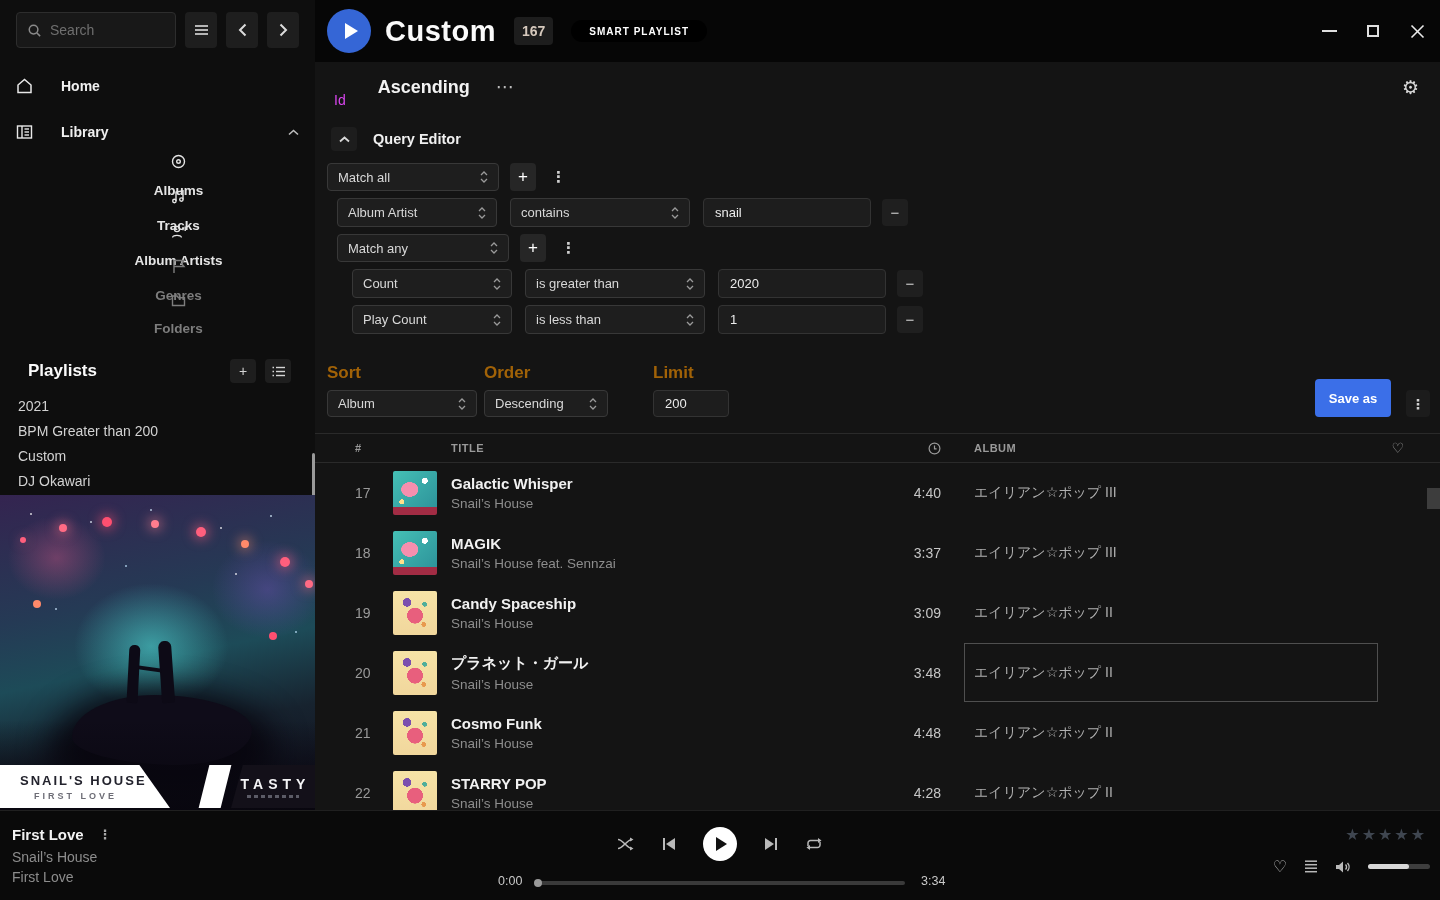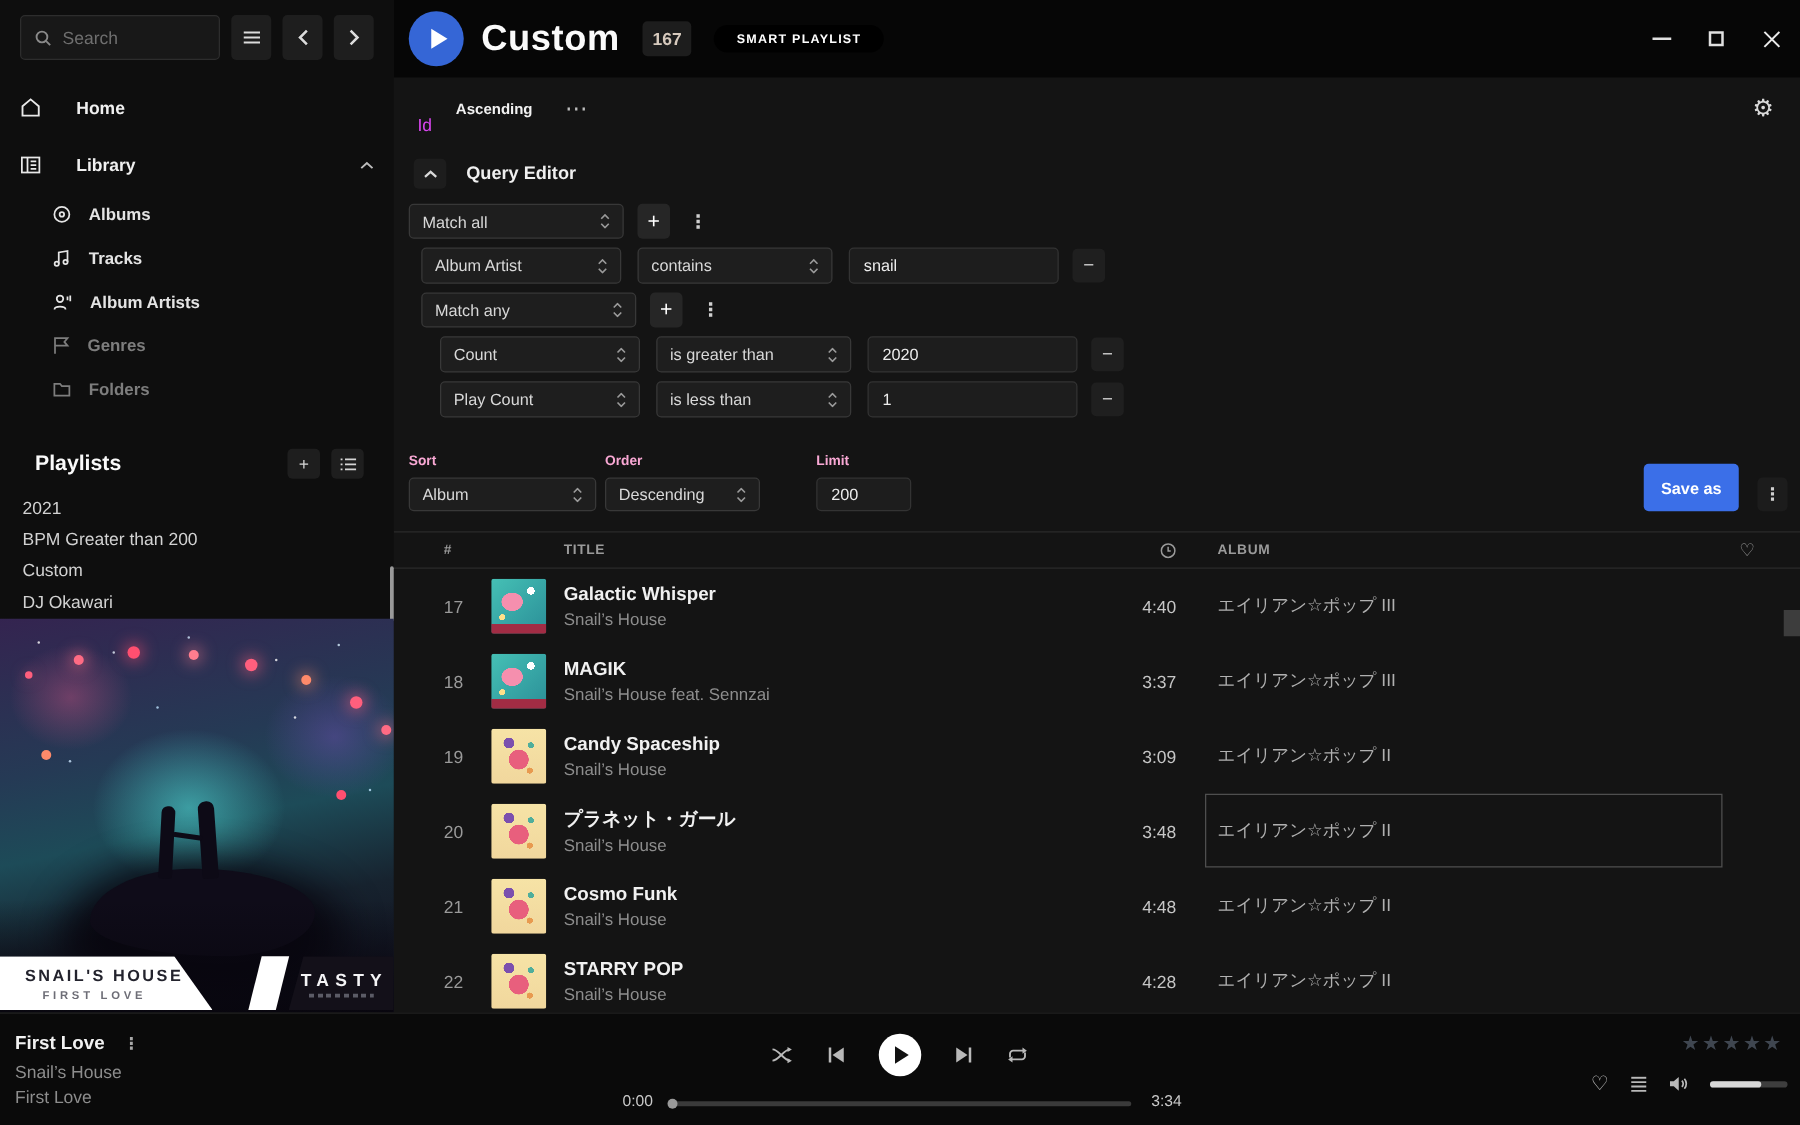--- a/index.html
+++ b/index.html
@@ -11,21 +11,21 @@
   .sidebar { position:absolute; left:0; top:0; width:315px; height:810px; background:#0e0e0e; z-index:2; }
   .sb-top { display:flex; align-items:center; padding:12px 15px 0 16px; gap:9px; }
   .search-box { width:160px; height:36px; background:#181818; border:1px solid #2d2d2d; border-radius:4px; display:flex; align-items:center; padding:0 10px; gap:8px; }
   .search-box svg { flex:none; }
   .search-box input { background:transparent; border:none; outline:none; color:#e6e6e6; font-size:14px; width:100%; font-family:inherit; }
   .search-box input::placeholder { color:#6f6f6f; }
   .sb-btn { width:32px; height:36px; background:#1e1e1e; border-radius:4px; display:flex; align-items:center; justify-content:center; color:#dcdcdc; cursor:pointer; }
   .nav-item { display:flex; align-items:center; gap:28px; padding:0 16px; height:40px; color:#f0f0f0; font-size:14px; font-weight:700; margin-top:6px; cursor:pointer; }
   .nav-item .chev-right-spacer { margin-left:auto; color:#bdbdbd; display:flex; }
   .lib-list { margin-top:2px; }
-  .lib-item { display:flex; align-items:center; gap:14px; padding-left:42px; height:35px; font-size:13.5px; font-weight:700; color:#e4e4e4; cursor:pointer; }
+  .lib-item { display:flex; align-items:center; gap:14px; padding-left:42px; height:35px; font-size:13.5px; font-weight:700; color:#e4e4e4; cursor:pointer;flex-direction:column; }
   .lib-item.muted { color:#7d7d7d; }
   .lib-item svg { flex:none; }
   .playlists-head { display:flex; align-items:center; margin-top:30px; padding:0 24px 0 28px; }
   .playlists-title { color:#fafafa; font-size:17px; font-weight:700; }
   .pl-btns { margin-left:auto; display:flex; gap:9px; }
   .pl-btn { width:26px; height:24px; background:#1e1e1e; border-radius:4px; display:flex; align-items:center; justify-content:center; color:#d5d5d5; font-size:14px; cursor:pointer; }
   .pl-list { margin-top:10px; }
   .pl-item { padding:0 18px; height:25px; display:flex; align-items:center; color:#d2d2d2; font-size:14px; cursor:pointer; }
   .sb-scroll-thumb { position:absolute; right:0; top:453px; width:3px; height:44px; background:#9a9a9a; border-radius:2px; }
 
@@ -69,49 +69,49 @@
   .page-title { margin-left:14px; font-size:29px; font-weight:800; color:#fafafa; letter-spacing:.5px; }
   .count-badge { margin-left:18px; background:#1d1d1d; border-radius:4px; min-width:36px; height:28px; display:flex; align-items:center; justify-content:center; color:#d6c9bd; font-size:14px; font-weight:600; padding:0 8px; }
   .smart-badge { margin-left:18px; background:#000; border-radius:12px; height:22px; display:flex; align-items:center; justify-content:center; color:#fff; font-size:10px; font-weight:700; letter-spacing:1px; padding:0 18px; }
   .win-controls { margin-left:auto; display:flex; align-items:center; gap:28px; padding-right:15px; }
   .win-btn { width:16px; height:16px; display:flex; align-items:center; justify-content:center; cursor:pointer; }
   .wb-min { width:15px; height:2px; background:#dfdfdf; }
   .wb-max { width:12px; height:12px; border:2px solid #dfdfdf; }
 
   .toolbar { height:50px; display:flex; align-items:center; padding:0 21px 0 19px; }
   .tb-sort { color:#d946ef; font-size:14px; font-weight:400; cursor:pointer;margin-top:25px; }
-  .tb-dir { color:#f2f2f2; font-size:12px; font-weight:700; margin-left:19px; cursor:pointer; }
+  .tb-dir { color:#f2f2f2; font-size:18px; font-weight:700; margin-left:32px; cursor:pointer; }
   .tb-more { color:#bdbdbd; font-size:18px; margin-left:26px; letter-spacing:1px; cursor:pointer; line-height:10px; }
   .tb-gear { margin-left:auto; color:#d9d9d9; font-size:19px; cursor:pointer; }
 
   .qe-head { margin:15px 0 0 16px; display:flex; align-items:center; gap:16px; }
   .qe-collapse { width:26px; height:24px; background:#1d1d1d; border-radius:4px; display:flex; align-items:center; justify-content:center; cursor:pointer; }
   .qe-title { color:#f0f0f0; font-size:14.5px; font-weight:600; }
 
   .qe-groups { margin-left:12px; margin-top:12px; }
   .match-row { display:flex; align-items:center; gap:11px; }
   .select { background:#1e1e1e; border:1px solid #383838; border-radius:4px; display:flex; align-items:center; padding:0 10px; color:#d8d8d8; font-size:13px; cursor:pointer; }
   .select .lbl { flex:1; white-space:nowrap; overflow:hidden; }
   .select svg { flex:none; margin-left:6px; }
   .w-match { width:172px; height:28px; }
   .w-field { width:160px; height:29px; }
-  .w-op    { width:156px; height:29px; }
+  .w-op    { width:180px; height:29px; }
   .input { background:#1d1d1d; border:1px solid #333; border-radius:4px; color:#ececec; font-size:13px; padding:0 11px; font-family:inherit; outline:none; }
   .w-val { width:168px; height:29px; }
   .plus-btn { width:26px; height:28px; background:#262626; border-radius:4px; color:#fff; font-size:17px; display:flex; align-items:center; justify-content:center; cursor:pointer; font-weight:400; }
   .kebab { color:#cfcfcf; font-size:15px; padding:0 4px; cursor:pointer; font-weight:700; }
   .minus-btn { width:26px; height:27px; background:#1f1f1f; border-radius:4px; color:#d0d0d0; display:flex; align-items:center; justify-content:center; font-size:15px; cursor:pointer; margin-left:-2px; }
   .rules-l1 { margin-left:10px; }
   .rule-row { display:flex; align-items:center; gap:13px; margin-top:7px; }
   .group2 { margin-top:7px; }
   .rules-l2 { margin-left:15px; }
 
   .sort-row { display:flex; align-items:flex-end; margin:29px 10px 0 12px; }
   .stack { display:flex; flex-direction:column; }
-  .stack .slabel { color:#f9a8d4; font-size:11px; margin-bottom:7px; font-weight:600; }
+  .stack .slabel { color:#a16207; font-size:17px; margin-bottom:7px; font-weight:600; }
   .w-sort { width:150px; height:27px; }
   .w-order { width:124px; height:27px; margin-left:0; }
   .w-limit { width:76px; height:27px; }
   .gap1 { width:7px; } .gap2 { width:45px; }
   .save-btn { margin-left:auto; width:76px; height:38px; background:#3b6fe8; border:none; border-radius:4px; color:#fff; font-size:13px; font-weight:700; cursor:pointer; font-family:inherit; }
   .save-kebab { margin-left:15px; width:24px; height:27px; background:#1c1c1c; border-radius:4px; color:#d0d0d0; display:flex; align-items:center; justify-content:center; font-size:14px; cursor:pointer; font-weight:700; }
 
   
   .tgrid { display:grid; grid-template-columns:38px 58px 410px 80px 430px 1fr 36px; align-items:center; padding:0 24px 0 40px; }
   .table-head { margin-top:16px; height:30px; border-top:1px solid #2a2a2a; border-bottom:1px solid #2a2a2a; color:#9a9a9a; font-size:11px; font-weight:700; letter-spacing:.5px; }

